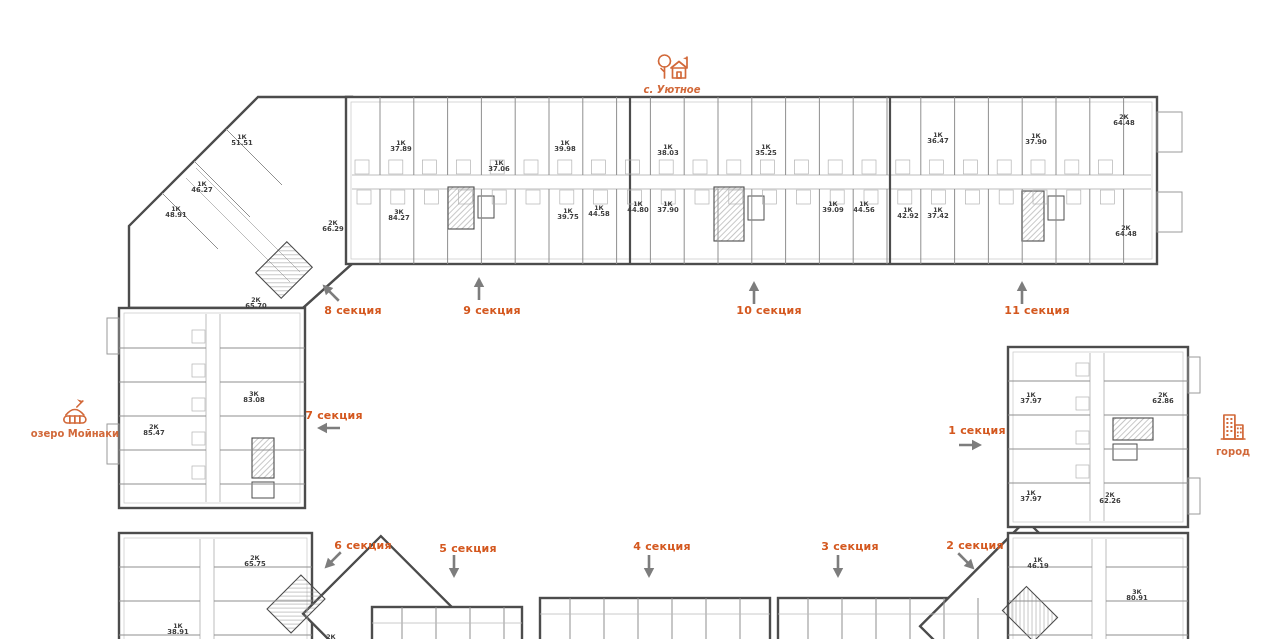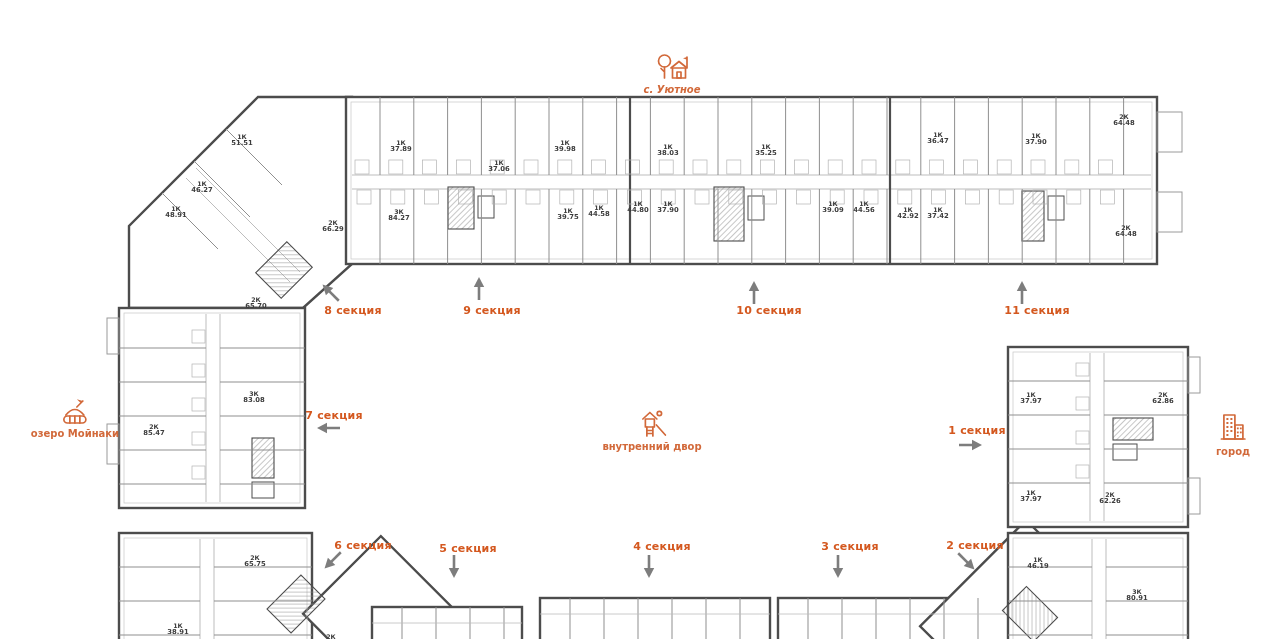--- a/index.html
+++ b/index.html
@@ -281,34 +281,20 @@
             <rect x="6" y="18" width="22" height="7" rx="3.5"></rect>
             <path d="M12,18 V25 M17,18 V25 M22,18 V25"></path>
             <path d="M8,17 Q17,6 26,17"></path>
             <path d="M19,9 L25,3"></path>
           </g>
           <path d="M25,3 l-6,-1.8 4,4 Z" fill="#d2693a"></path>
         </svg>
       </div>
       <div class="lbl">озеро Мойнаки</div>
     </div>
-    <div class="lm" style="left: 652px; top: 409px;">
-      <div>
-        <svg width="32" height="30" viewBox="0 0 32 30">
-          <g fill="none" stroke="#d2693a" stroke-width="1.7" stroke-linecap="round" stroke-linejoin="round">
-            <path d="M6.5,10 L13.5,3.5 L20.5,10"></path>
-            <rect x="9" y="10" width="9" height="8"></rect>
-            <path d="M10.5,18 V27 M16.5,18 V27 M10.5,21.5 h6 M10.5,24.5 h6"></path>
-            <path d="M20,16 L29,26"></path>
-            <circle cx="23" cy="4.5" r="2.2"></circle>
-          </g>
-        </svg>
-      </div>
-      <div class="lbl">внутренний двор</div>
-    </div>
     <div class="lm" style="left: 1233px; top: 412px;">
       <div>
         <svg width="28" height="32" viewBox="0 0 28 32">
           <g fill="none" stroke="#d2693a" stroke-width="1.7" stroke-linejoin="round">
             <rect x="5" y="3" width="11" height="24"></rect>
             <rect x="16" y="13" width="8" height="14"></rect>
             <path d="M2.5,27 H26" stroke-linecap="round"></path>
           </g>
           <g fill="#d2693a">
             <rect x="7.5" y="6" width="2" height="2"></rect>

